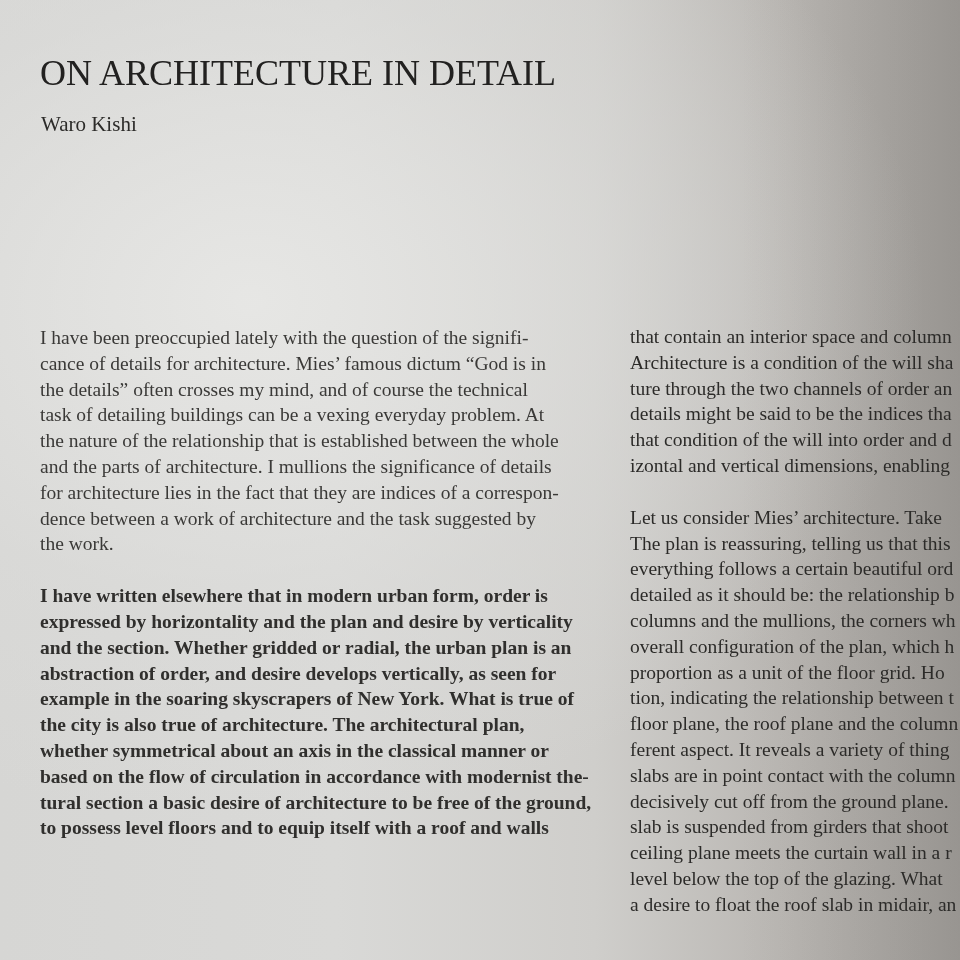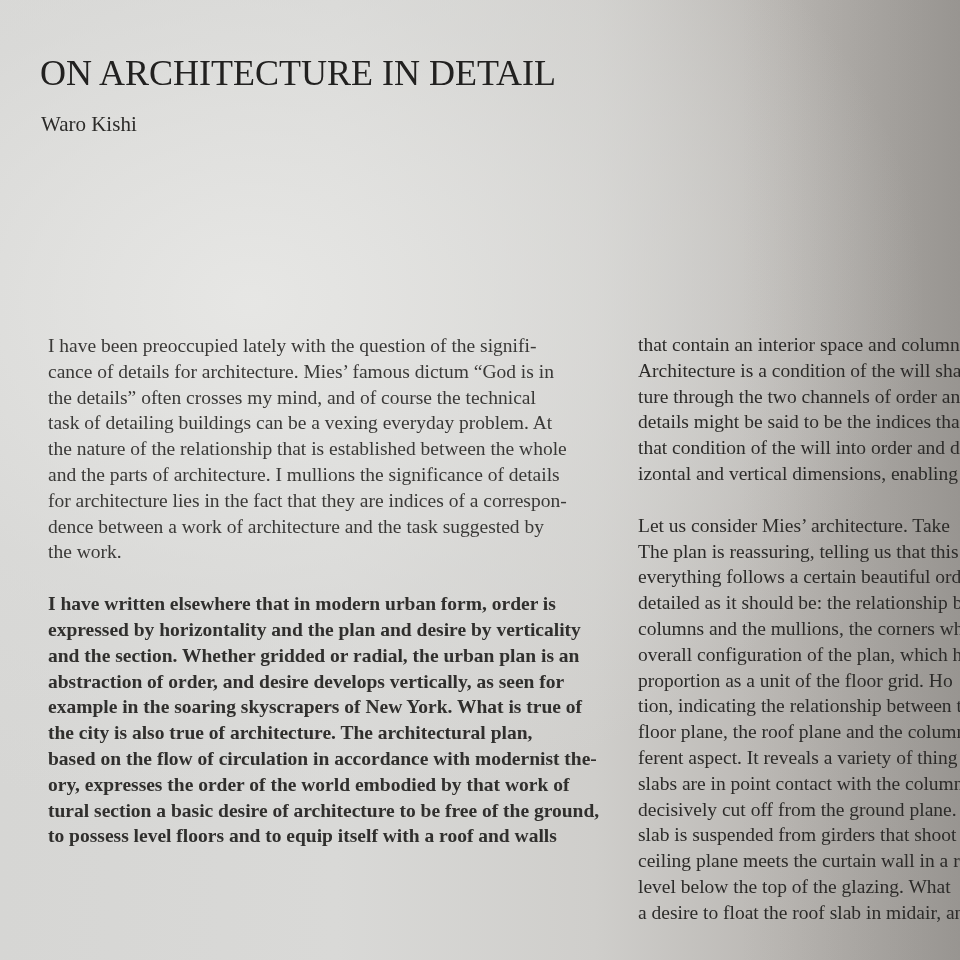--- a/index.html
+++ b/index.html
@@ -55,21 +55,21 @@
     .col-left {
       left: 40px;
       top: 325px;
       width: 580px;
     }
     .col-right {
       left: 630px;
       top: 324px;
       width: 360px;
     }
-    .para { margin: 8px; }
+    .para { margin: 0; }
     .para + .para { margin-top: 26px; }
     .line {
       display: block;
       white-space: nowrap;
     }
     .col-left .p2 .line { color: #302f2d; font-weight: bold; }
     .col-right .line { color: #2c2b29; }
     .col-right .p1 .line:nth-child(n) { transform-origin: left center; }
   </style>
 </head>
@@ -93,22 +93,22 @@
       <span class="line">dence between a work of architecture and the task suggested by</span>
       <span class="line">the work.</span>
     </p>
     <p class="para p2">
       <span class="line">I have written elsewhere that in modern urban form, order is</span>
       <span class="line">expressed by horizontality and the plan and desire by verticality</span>
       <span class="line">and the section. Whether gridded or radial, the urban plan is an</span>
       <span class="line">abstraction of order, and desire develops vertically, as seen for</span>
       <span class="line">example in the soaring skyscrapers of New York.  What is true of</span>
       <span class="line">the city is also true of architecture.  The architectural plan,</span>
+      <span class="line">whether symmetrical about an axis in the classical manner or</span>
       <span class="line">based on the flow of circulation in accordance with modernist the-</span>
-      <span class="line">ory, expresses the order of the world embodied by that work of</span>
       <span class="line">tural section a basic desire of architecture to be free of the ground,</span>
       <span class="line">to possess level floors and to equip itself with a roof and walls</span>
     </p>
   </div>
 
   <div class="col col-right">
     <p class="para p1">
       <span class="line">that contain an interior space and column</span>
       <span class="line">Architecture is a condition of the will sha</span>
       <span class="line">ture through the two channels of order an</span>

